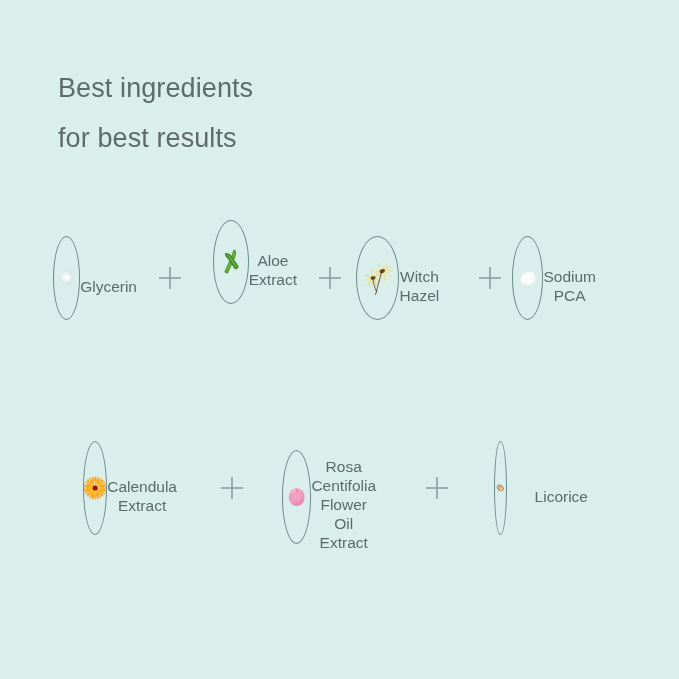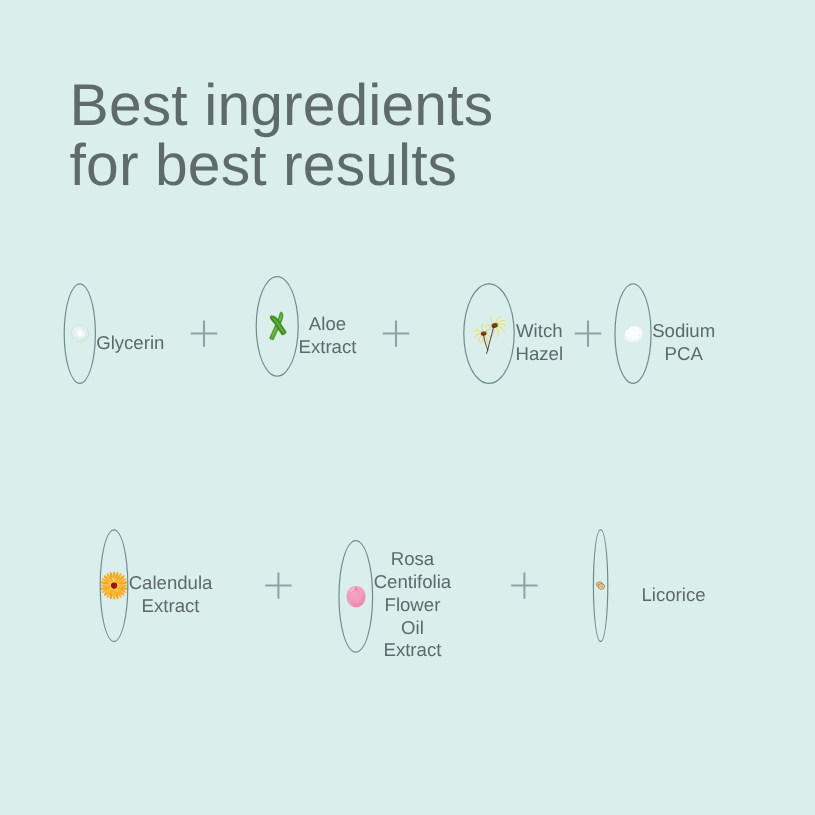--- a/index.html
+++ b/index.html
@@ -15,21 +15,21 @@
   }
   .page {
     position: relative;
     width: 679px;
     height: 679px;
   }
   .headline {
     position: absolute;
     left: 58px;
     top: 63px;
-    font-size: 49px;
+    font-size: 27px;
     line-height: 50px;
     font-weight: 300;
     color: #5f6b6b;
     letter-spacing: 0.1px;
     white-space: pre-line;
   }
   .item {
     position: absolute;
     display: flex;
     align-items: center;
@@ -89,21 +89,21 @@
     <div class="label">Glycerin</div>
   </div>
 
   <div class="plus" style="left:157px; top:265px;">
     <svg width="26" height="26" viewBox="0 0 26 26">
       <line x1="13" y1="2" x2="13" y2="24" stroke="#8aa3a4" stroke-width="1.7"></line>
       <line x1="2" y1="13" x2="24" y2="13" stroke="#8aa3a4" stroke-width="1.7"></line>
     </svg>
   </div>
 
-  <div class="item" style="left:213px; top:230px; width:84px;">
+  <div class="item" style="left:213px; top:220px; width:84px;">
     <div class="disc" style="width:84px;height:84px;">
       <svg width="84" height="84" viewBox="0 0 84 84">
         <g transform="rotate(24 42 42)">
           <path d="M38 10 C44 12 47 18 47 28 L47 70 C47 73 37 73 37 70 L37 28 C37 18 34 12 38 10 Z" fill="#4f9c2e"></path>
           <path d="M38 12 C42 15 44 20 44 29 L44 68 C44 70 40 70 40 68 L40 29 C40 20 38 16 38 12 Z" fill="#69b742" fill-opacity="0.85"></path>
           <path d="M41 20 L41 62" stroke="#8fce6b" stroke-width="1.2" stroke-opacity="0.7"></path>
         </g>
         <g transform="rotate(-34 42 42)">
           <path d="M43 16 C50 19 52 25 52 34 L52 62 C52 65 40 65 40 62 L40 34 C40 25 37 19 43 16 Z" fill="#3f8c26"></path>
           <path d="M43 19 C48 22 49 27 49 35 L49 60 C49 62 44 62 44 60 L44 35 C44 27 43 23 43 19 Z" fill="#5fae38" fill-opacity="0.8"></path>
@@ -115,21 +115,21 @@
     <div class="label">Aloe Extract</div>
   </div>
 
   <div class="plus" style="left:317px; top:265px;">
     <svg width="26" height="26" viewBox="0 0 26 26">
       <line x1="13" y1="2" x2="13" y2="24" stroke="#8aa3a4" stroke-width="1.7"></line>
       <line x1="2" y1="13" x2="24" y2="13" stroke="#8aa3a4" stroke-width="1.7"></line>
     </svg>
   </div>
 
-  <div class="item" style="left:386px; top:236px; width:84px;">
+  <div class="item" style="left:356px; top:236px; width:84px;">
     <div class="disc" style="width:84px;height:84px;">
       <svg width="84" height="84" viewBox="0 0 84 84">
         <g stroke="#f2d83f" stroke-width="1.5" fill="none" stroke-linecap="round">
           <path d="M52 28 C60 20 66 18 70 20"></path>
           <path d="M52 28 C62 24 69 25 72 29"></path>
           <path d="M52 28 C62 30 68 34 68 39"></path>
           <path d="M52 28 C58 36 60 43 57 47"></path>
           <path d="M52 28 C52 38 50 45 46 47"></path>
           <path d="M52 28 C46 22 44 16 46 12"></path>
           <path d="M52 28 C54 19 58 14 62 13"></path>

